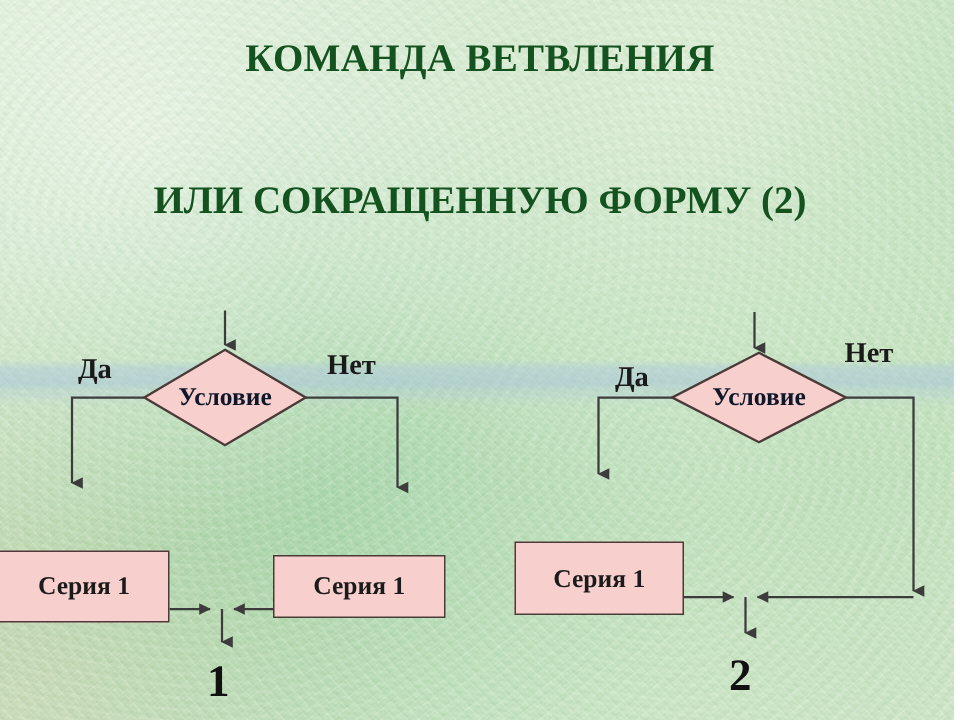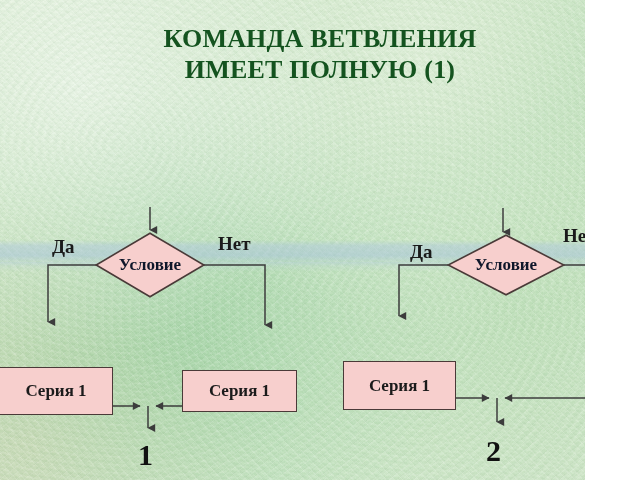--- a/index.html
+++ b/index.html
@@ -9,21 +9,21 @@
   }
   body {
     width: 640px;
     height: 480px;
     overflow: hidden;
     font-family: "Liberation Serif", "DejaVu Serif", serif;
   }
 
   #slide {
     position: relative;
-    width: 585px;
+    width: 636px;
     height: 480px;
     overflow: hidden;
     background-color: #cfe6c3;
     text-decoration: underline;
   }
 
   
   .bg-base {
     position: absolute;
     inset: 0;
@@ -180,22 +180,22 @@
 <div id="slide">
 
   <div class="bg-base"></div>
   <div class="bg-grain"></div>
   <div class="bg-grain2"></div>
   <div class="bg-band"></div>
   <div class="bg-band2"></div>
 
   <div class="title-block">
     <div class="title-line">КОМАНДА ВЕТВЛЕНИЯ</div>
-    <div class="title-line">ИМЕЕТ ПОЛНУЮ (1)</div>
   </div>
+  <div class="subtitle-line">ИЛИ СОКРАЩЕННУЮ ФОРМУ (2)</div>
 
   <svg class="connectors" viewBox="0 0 640 480" xmlns="http://www.w3.org/2000/svg">
     <defs>
       <marker id="ah-down" markerWidth="9" markerHeight="9" refX="4.5" refY="7.6" orient="auto" markerUnits="userSpaceOnUse">
         <path d="M0.6,0.4 L8.4,0.4 L4.5,8.2 Z" fill="#3c3c3c"></path>
       </marker>
       <marker id="ah-right" markerWidth="9" markerHeight="9" refX="7.6" refY="4.5" orient="auto" markerUnits="userSpaceOnUse">
         <path d="M0.4,0.6 L8.2,4.5 L0.4,8.4 Z" fill="#3c3c3c"></path>
       </marker>
       <marker id="ah-left" markerWidth="9" markerHeight="9" refX="7.6" refY="4.5" orient="auto" markerUnits="userSpaceOnUse">

